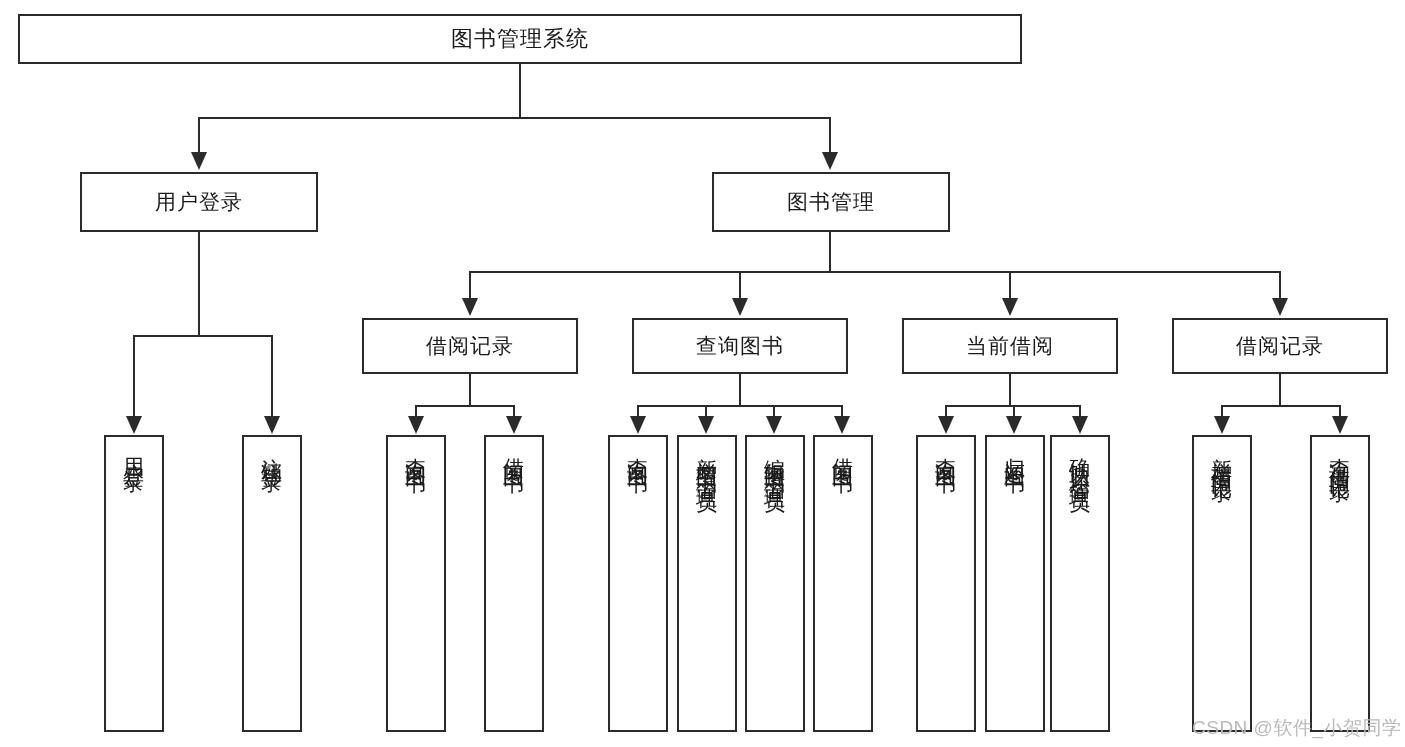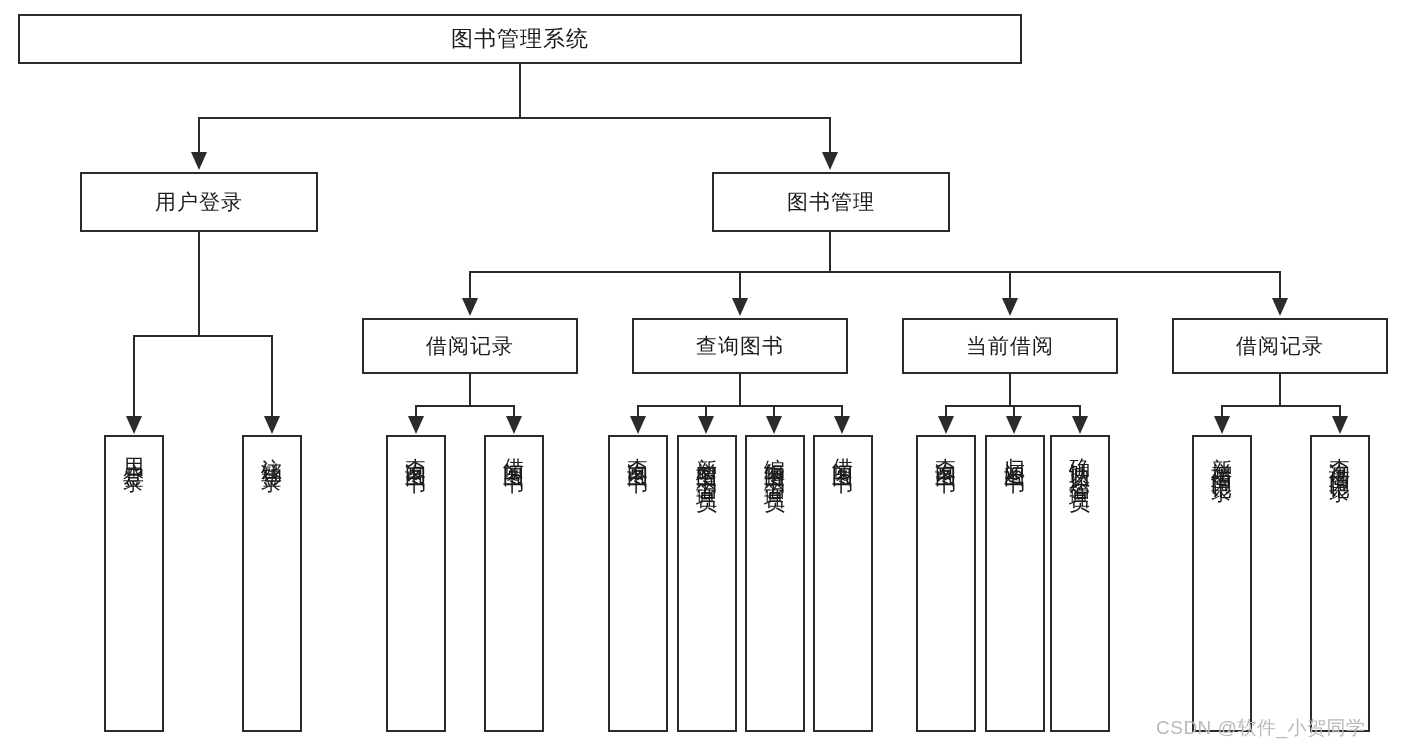--- a/index.html
+++ b/index.html
@@ -199,17 +199,17 @@
     <span class="vtext">确认归还（管理员）</span>
   </div>
 
   <div class="node v-node" style="left:1192px; top:435px; width:60px; height:297px;">
     <span class="vtext">新增借阅记录</span>
   </div>
   <div class="node v-node" style="left:1310px; top:435px; width:60px; height:297px;">
     <span class="vtext">查询借阅记录</span>
   </div>
 
-  <div class="watermark" style="left:1156px; top:715px;text-align:center;">
+  <div class="watermark" style="left:1192px; top:715px;text-align:center;">
     <span>CSDN @软件_小贺同学</span>
   </div>
 
 </div>
 
 </body></html>

